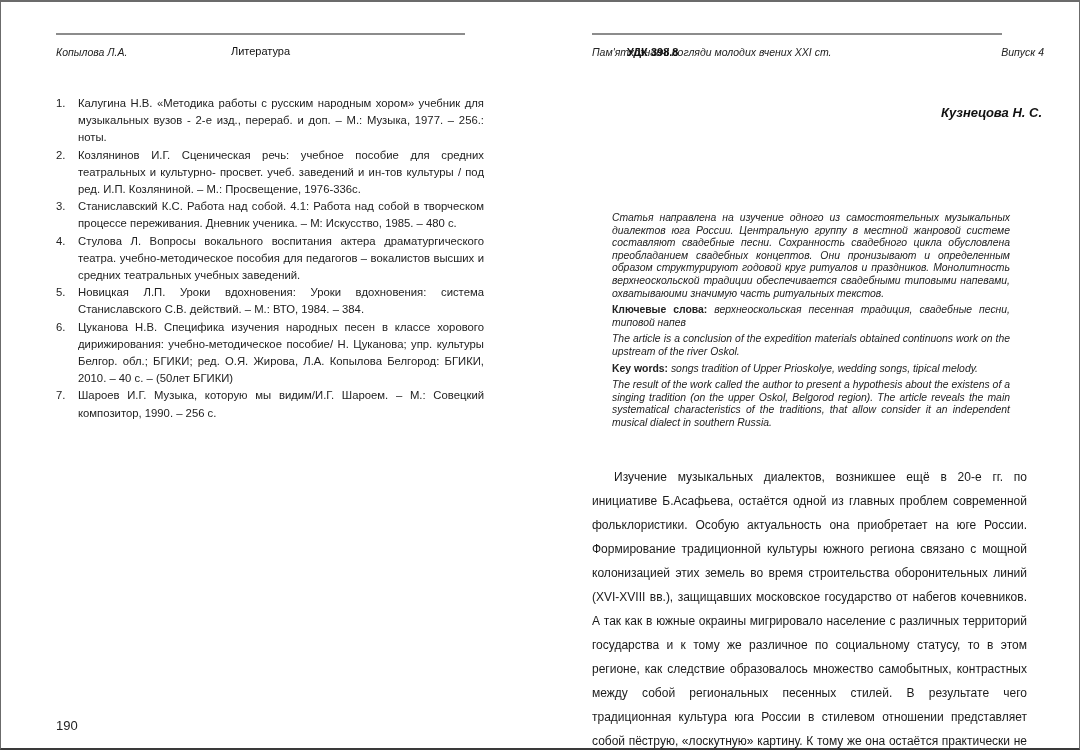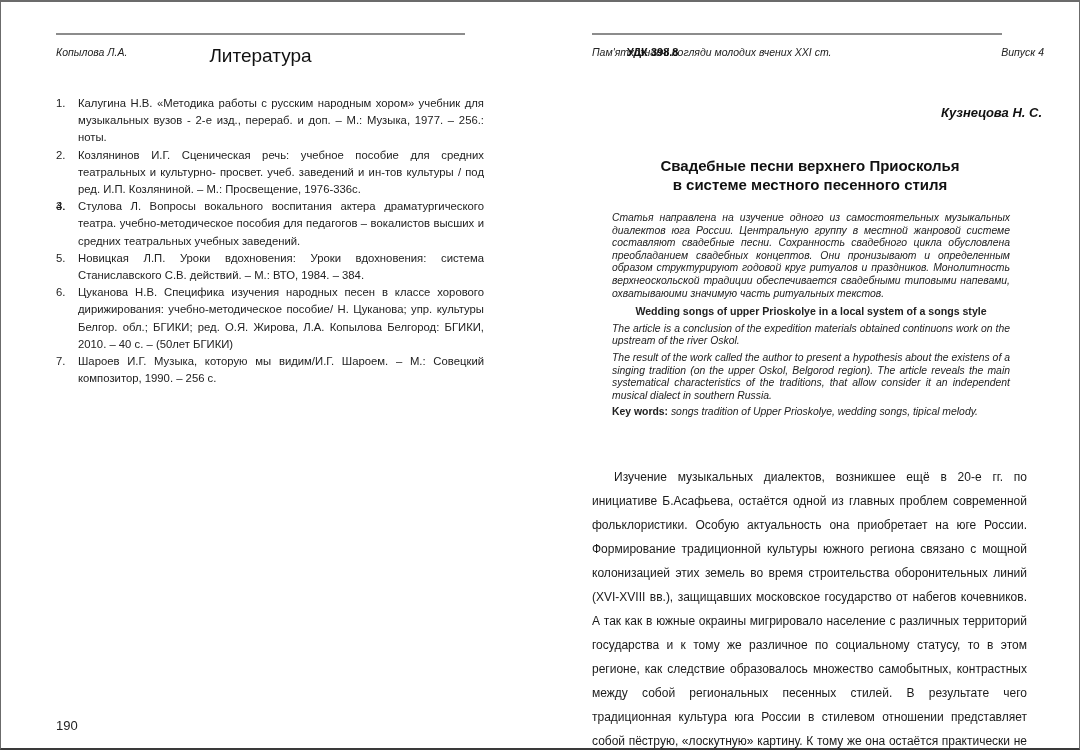--- a/index.html
+++ b/index.html
@@ -8,21 +8,21 @@
   .page { position:absolute; top:0; height:750px; }
   .left-page { left:0; width:540px; }
   .right-page { left:540px; width:540px; }
   .running-head { position:absolute; top:20px; font-size:10.5px; font-style:italic; color:#222;margin-top:26px; }
   .rule { position:absolute; top:33px; height:2px; background:#8c8c8c; }
   .left-page .running-head { left:56px; }
   .left-page .rule { left:56px; width:409px; }
   .right-page .running-head.l { left:52px; }
   .right-page .running-head.r { right:36px;font-style:italic; }
   .right-page .rule { left:52px; width:410px; }
-  .section-title { position:absolute; top:45px; left:56px; width:409px; text-align:center; font-size:19px; color:#111; }
+  .section-title { position:absolute; top:45px; left:56px; width:409px; text-align:center; font-size:11px; color:#111; }
   .refs { position:absolute; top:95px; left:56px; width:428px; margin:0; padding:0; list-style:none; font-size:11.3px; line-height:17.2px; color:#222; }
   .refs li { position:relative; padding-left:22px; text-align:justify; }
   .refs li .num { position:absolute; left:0; top:0; }
   .page-num { position:absolute; top:718px; font-size:13px; color:#222; }
   .left-page .page-num { left:56px; }
   .right-page .page-num { right:40px;margin-top:40px; }
   .udk { position:absolute; top:46px; left:52px; font-size:11px; font-weight:bold; color:#111;margin-left:35px; }
   .author { position:absolute; top:105px; right:38px; font-size:13px; font-weight:bold; font-style:italic; color:#111; }
   .article-title { position:absolute; top:156px; left:52px; width:436px; text-align:center; font-size:15px; line-height:19px; font-weight:bold; color:#111; }
   .abstract { position:absolute; top:212px; left:72px; width:398px; font-size:10.4px; line-height:12.6px; font-style:italic; color:#222; text-align:justify; }
@@ -36,41 +36,37 @@
 
 <div class="frame"></div>
 
 <div class="page left-page">
   <div class="running-head">Копылова Л.А.</div>
   <div class="rule"></div>
   <div class="section-title">Литература</div>
   <ol class="refs">
     <li><span class="num">1.</span><span>Калугина Н.В. «Методика работы с русским народным хором» учебник для музыкальных вузов - 2-е изд., перераб. и доп. – М.: Музыка, 1977. – 256.: ноты.</span></li>
     <li><span class="num">2.</span><span>Козлянинов И.Г.  Сценическая речь: учебное пособие для средних театральных и культурно- просвет. учеб. заведений и ин-тов культуры / под ред. И.П. Козляниной. – М.: Просвещение, 1976-336с.</span></li>
-    <li><span class="num">3.</span></li>
+    <li><span class="num">3.</span><span>Станиславский К.С. Работа над собой. 4.1: Работа над собой в творческом процессе переживания. Дневник ученика. – М: Искусство, 1985. – 480 с.</span></li>
     <li><span class="num">4.</span><span>Стулова Л. Вопросы вокального воспитания актера драматургического театра. учебно-методическое пособия для педагогов – вокалистов высших и средних театральных учебных заведений.</span></li>
     <li><span class="num">5.</span><span>Новицкая Л.П. Уроки вдохновения: Уроки вдохновения: система Станиславского С.В. действий. – М.: ВТО, 1984. – 384.</span></li>
     <li><span class="num">6.</span><span>Цуканова Н.В. Специфика изучения народных песен в классе хорового дирижирования: учебно-методическое пособие/ Н. Цуканова; упр. культуры Белгор. обл.; БГИКИ; ред. О.Я. Жирова, Л.А. Копылова Белгород: БГИКИ, 2010. – 40 с. – (50лет БГИКИ)</span></li>
     <li><span class="num">7.</span><span>Шароев И.Г. Музыка, которую мы видим/И.Г. Шароем. – М.: Совецкий композитор, 1990. – 256 с.</span></li>
   </ol>
   <div class="page-num">190</div>
 </div>
 
 <div class="page right-page">
   <div class="running-head l">Пам'яткознавчі погляди молодих вчених XXI ст.</div>
   <div class="running-head r">Випуск 4</div>
   <div class="rule"></div>
   <div class="udk">УДК 398.8</div>
   <div class="author">Кузнецова Н. С.</div>
-  <div class="article-title">
-    <div>Свадебные песни верхнего Приосколья</div>
-    <div>в системе местного песенного стиля</div>
-  </div>
   <div class="abstract">
     <p>Статья направлена на изучение одного из самостоятельных музыкальных диалектов юга России. Центральную группу в местной жанровой системе составляют свадебные песни. Сохранность свадебного цикла обусловлена преобладанием свадебных концептов. Они пронизывают и определенным образом структурируют годовой круг ритуалов и праздников. Монолитность верхнеоскольской традиции обеспечивается свадебными типовыми напевами, охватываюими значимую часть ритуальных текстов.</p>
-    <p class="en-title">Wedding songs of upper Prioskolye in a local system of a songs style</p>
+    <p><span class="kw-label">Ключевые слова:</span><span> верхнеоскольская песенная традиция, свадебные песни, типовой напев</span></p>
     <p>The article is a conclusion of the expedition materials obtained continuons work on the upstream of the river Oskol.</p>
+    <p><span class="kw-label">Key words:</span><span> songs tradition of Upper Prioskolye, wedding songs, tipical melody.</span></p>
     <p>The result of the work called the author to present a hypothesis about the existens of a singing tradition (on the upper Oskol, Belgorod region). The article reveals the main systematical characteristics of the traditions, that allow consider it an independent musical dialect in southern Russia.</p>
-    <p><span class="kw-label">Key words:</span><span> songs tradition of Upper Prioskolye, wedding songs, tipical melody.</span></p>
   </div>
   <p class="body-text">Изучение музыкальных диалектов, возникшее ещё в 20-е гг. по инициативе Б.Асафьева, остаётся одной из главных проблем современной фольклористики. Особую актуальность она приобретает на юге России. Формирование традиционной культуры южного региона связано с мощной колонизацией этих земель во время строительства оборонительных линий (XVI-XVIII вв.), защищавших московское государство от набегов кочевников. А так как в южные окраины мигрировало население с различных территорий государства и к тому же различное по социальному статусу, то в этом регионе, как следствие образовалось множество самобытных, контрастных между собой региональных песенных стилей. В результате чего традиционная культура юга России в стилевом отношении представляет собой пёструю, «лоскутную» картину. К тому же она остаётся практически не исследованной (о чём свидетельствует отсутствие работ, посвящённых системному рассмотрению какой-либо из традиции).</p>
   <div class="page-num">191</div>
 </div>
 
 </body></html>

